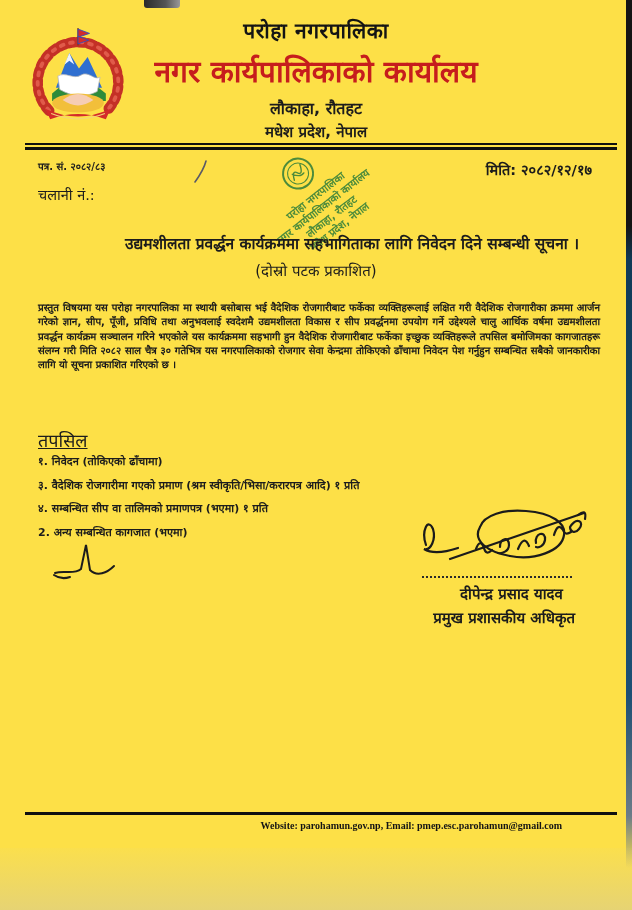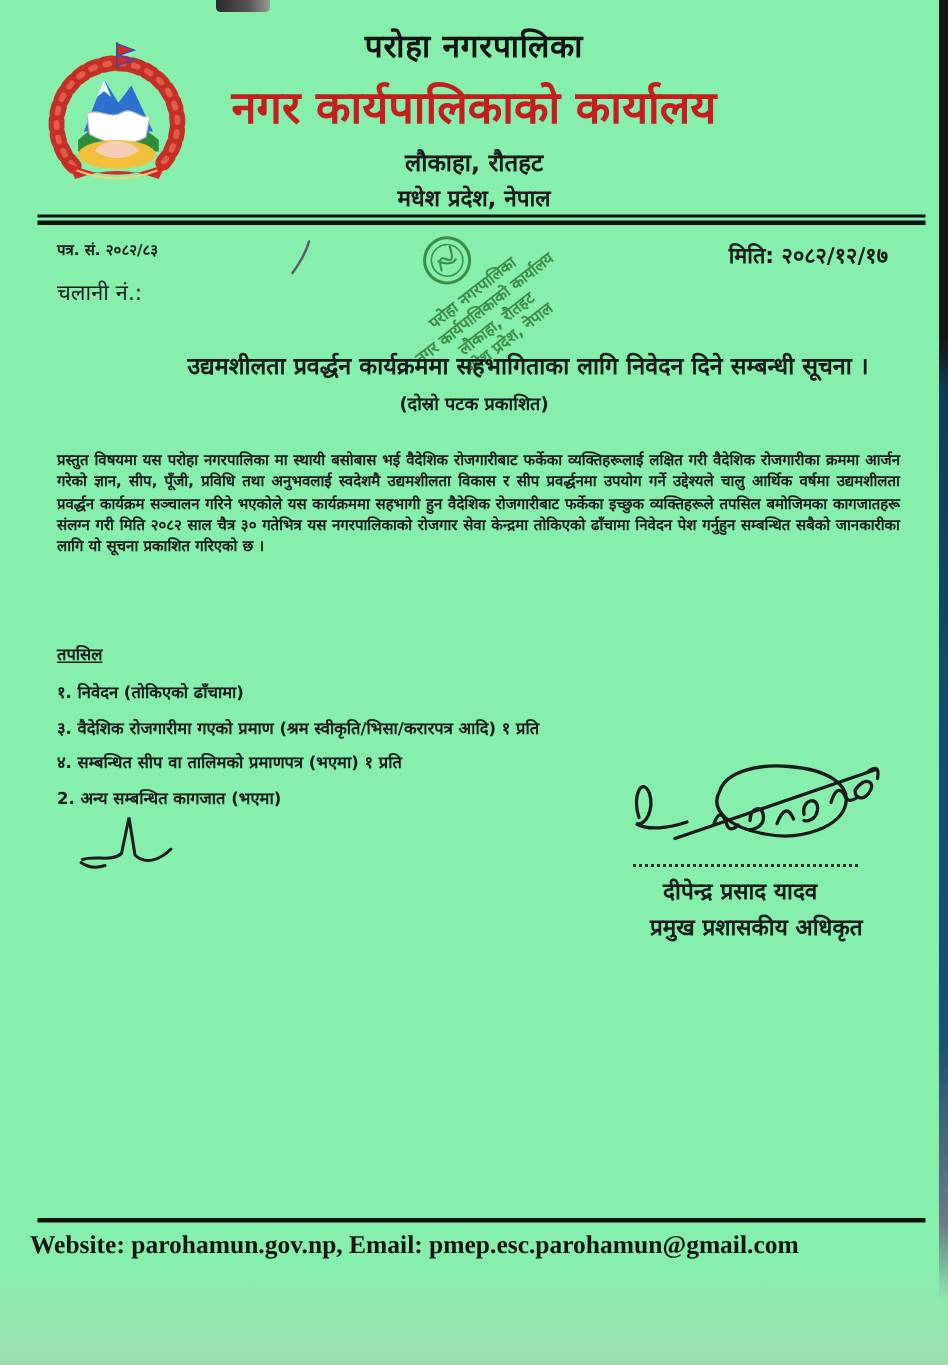--- a/index.html
+++ b/index.html
@@ -1,20 +1,20 @@
 <!DOCTYPE html>
 <html><head>
 <meta charset="utf-8">
 <style>
   html,body{margin:0;padding:0;background:#e8e6e1;}
   .page{
     position:relative;
     width:632px;height:910px;
     margin:0 auto;
-    background:#86efac;
+    background:#fde047;
     overflow:hidden;
     font-family:"DejaVu Sans",sans-serif;
     color:#1c1c1c;
   }
   
   .edge-strip{
     position:absolute;right:0;top:0;width:6px;height:868px;
     background:linear-gradient(to bottom,
       #141414 0%,#141414 26%,
       #0f3a57 30%,#164a6e 55%,#1c4f74 80%,
@@ -50,42 +50,42 @@
   
   .stamp{position:absolute;left:248px;top:148px;width:150px;height:115px;
     transform:rotate(-38deg);transform-origin:50% 50%;opacity:.88;}
   .stamp-inner{display:flex;flex-direction:column;align-items:center;}
   .stamp-line{font-size:10.5px;font-weight:bold;color:#35803a;line-height:1.25;white-space:nowrap;}
   .stamp-seal{margin-bottom:1px;}
   
   .notice-title{position:absolute;left:0;top:232px;width:100%;text-align:center;
     font-size:15.5px;font-weight:bold;padding-left:36px;}
   .notice-sub{position:absolute;left:0;top:260px;width:100%;text-align:center;
-    font-size:12px;font-weight:bold;}
+    font-size:15px;font-weight:normal;}
   .body-par{position:absolute;left:38px;right:32px;top:301px;
     font-size:10px;font-weight:600;line-height:1.43;text-align:justify;}
   
-  .tapasil-head{position:absolute;left:38px;top:428px;font-size:11px;
-    font-weight:bold;text-decoration:underline;}
+  .tapasil-head{position:absolute;left:38px;top:428px;font-size:18px;
+    font-weight:normal;text-decoration:underline;}
   .tapasil-list{position:absolute;left:38px;top:450px;font-size:11px;
     font-weight:600;line-height:23.5px;}
   .tapasil-list div{white-space:nowrap;}
   
   .scribble-small{position:absolute;left:52px;top:540px;}
   .signature-big{position:absolute;left:418px;top:503px;}
   .sig-dots{position:absolute;left:422px;top:562px;width:150px;
     border-bottom:2.5px dotted #2a2a2a;height:14px;}
-  .sig-name{position:absolute;left:396px;top:583px;width:195px;text-align:center;
+  .sig-name{position:absolute;left:414px;top:583px;width:195px;text-align:center;
     font-size:15px;font-weight:bold;}
   .sig-title{position:absolute;left:380px;top:607px;width:195px;text-align:right;
     font-size:15px;font-weight:bold;}
   
   .footer-rule{position:absolute;left:25px;right:15px;top:812px;height:3px;background:#101010;}
-  .footer-text{position:absolute;left:20px;right:70px;top:820px;text-align:left;
-    font-family:"Liberation Serif",serif;font-size:17px;font-weight:600;color:#141414;}
+  .footer-text{position:absolute;left:20px;right:70px;top:820px;text-align:right;
+    font-family:"Liberation Serif",serif;font-size:10px;font-weight:600;color:#141414;}
 </style>
 </head>
 <body>
 
 <div class="page">
 
   <div class="edge-strip"></div>
   <div class="top-smudge"></div>
   <div class="bottom-band"></div>
 

